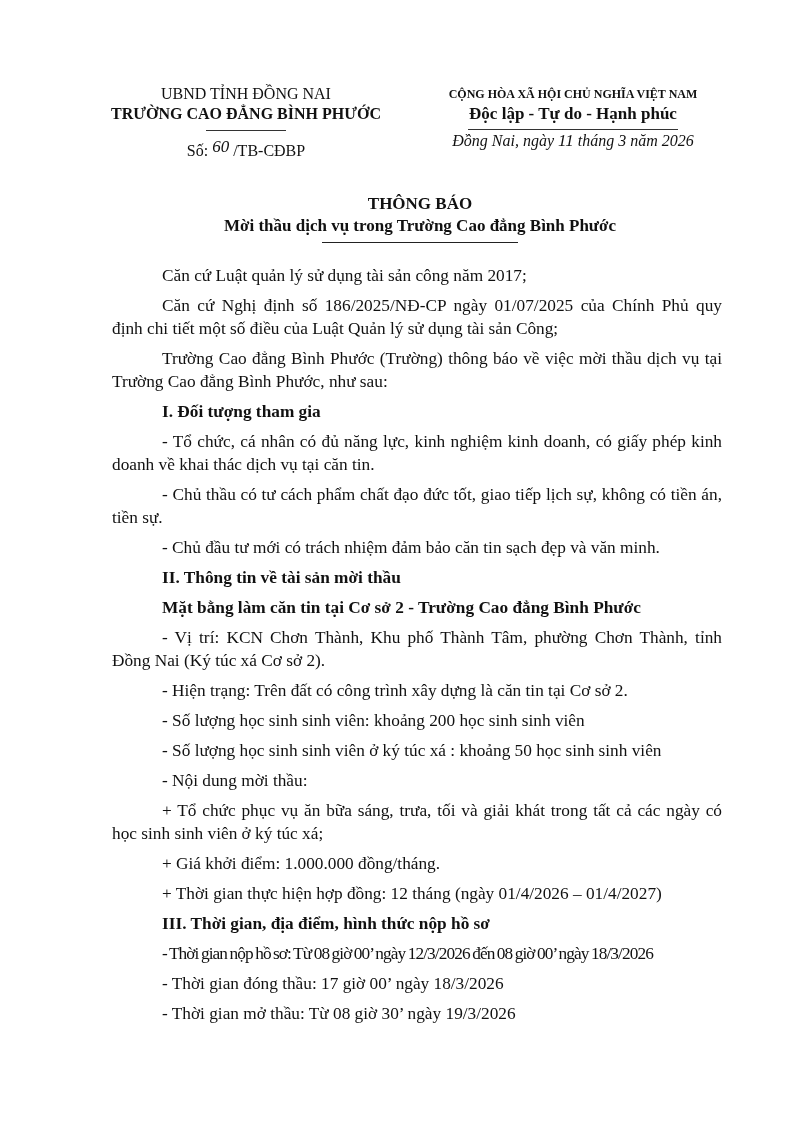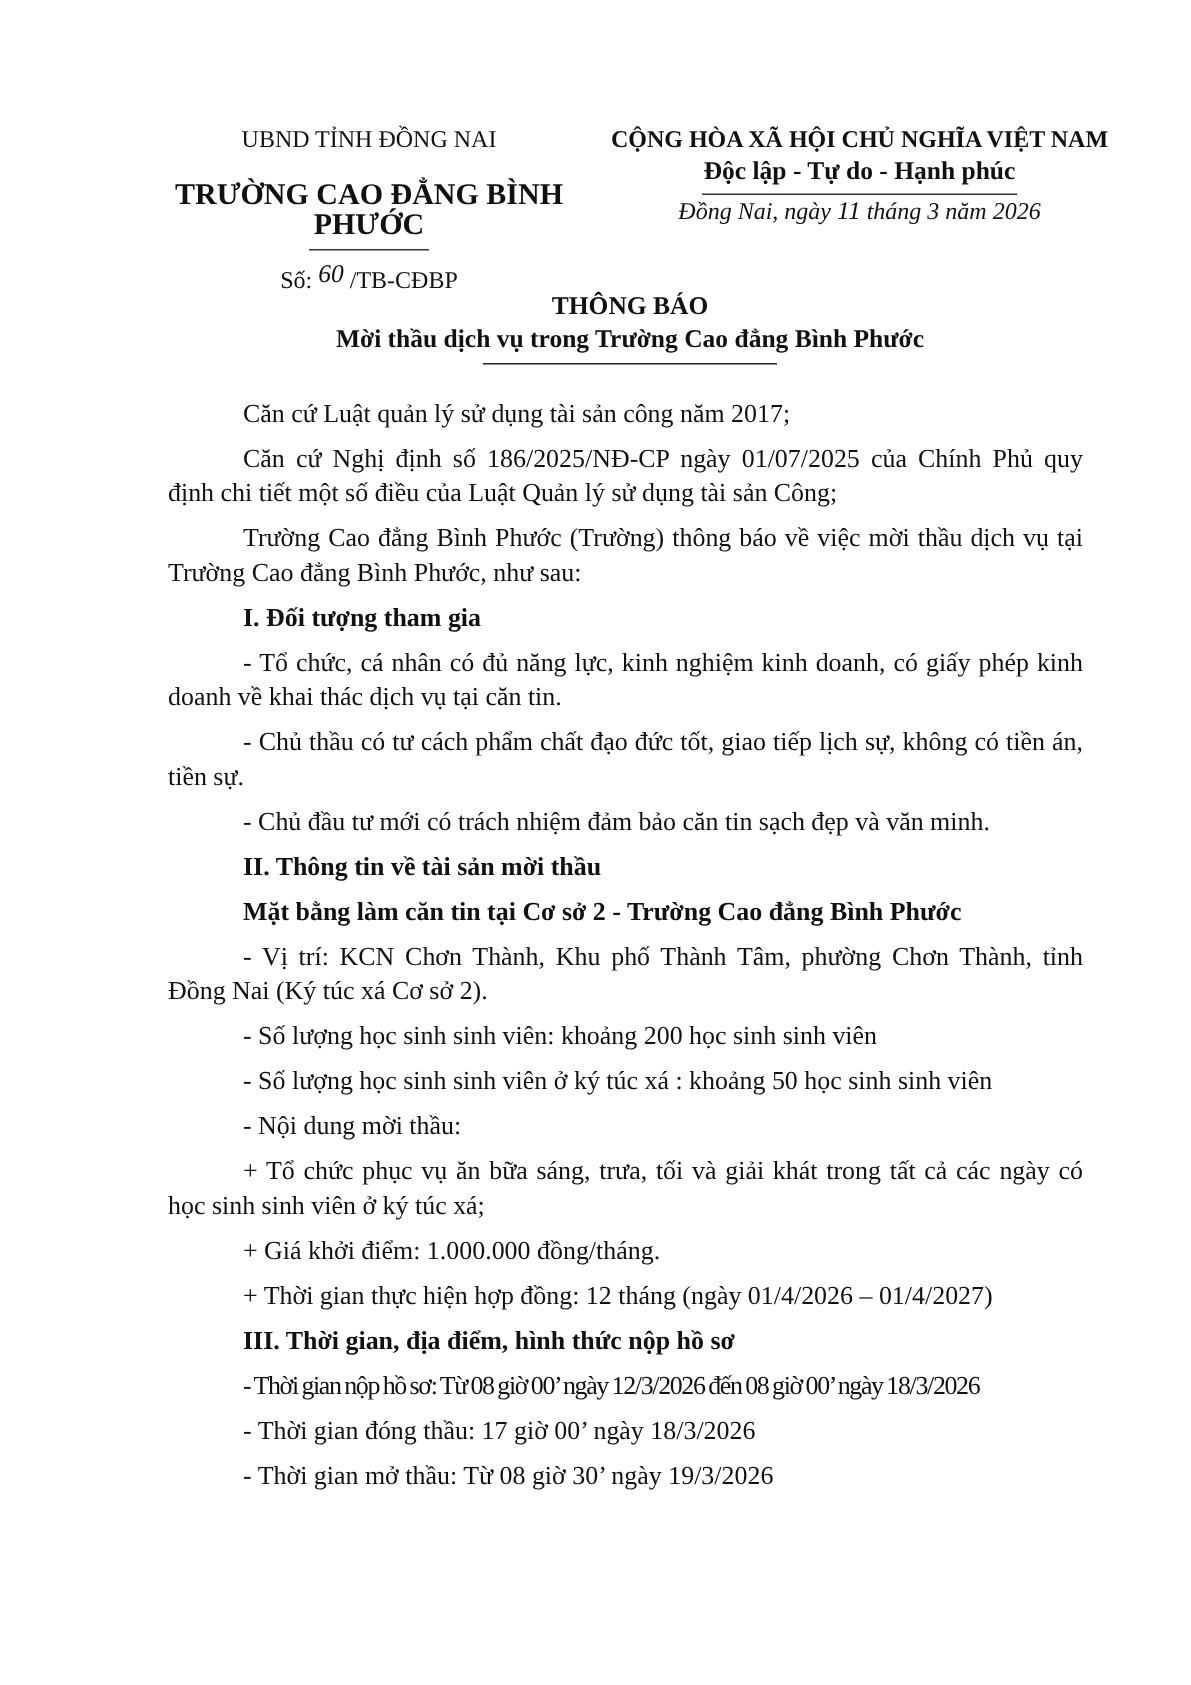--- a/index.html
+++ b/index.html
@@ -8,30 +8,30 @@
       font-family: "Liberation Serif", "DejaVu Serif", serif;
       color: #111111;
     }
     .page { position: absolute; left: 0; top: 0; width: 629px; height: 1123px; }
 
     .hdr-left {
       position: absolute; left: 104px; top: 84px; width: 284px;
       text-align: center; line-height: 20px;
     }
     .hdr-left .l1 { font-size: 16px; }
-    .hdr-left .l2 { font-size: 20px; font-weight: bold; margin-top: 16px; }
+    .hdr-left .l2 { font-size: 16px; font-weight: bold; }
     .hdr-left .rule { width: 80px; height: 1px; background: #333; margin: 6px auto 0; }
     .hdr-left .num { margin-top: 10px; font-size: 16px; }
     .hdr-left .num .n { font-size: 17px; position: relative; top: -4px; font-style: italic; }
 
     .hdr-right {
       position: absolute; left: 398px; top: 84px; width: 350px;
       text-align: center; line-height: 20px;
     }
-    .hdr-right .l1 { font-size: 16px; font-weight: bold; font-family: Liberation Serif, serif; }
+    .hdr-right .l1 { font-size: 12px; font-weight: bold; font-family: Liberation Serif, serif; }
     .hdr-right .l2 { font-size: 17px; font-weight: bold; }
     .hdr-right .rule { width: 210px; height: 1px; background: #333; margin: 5px auto 0; }
     .hdr-right .place { margin-top: 1px; font-size: 16px; font-style: italic; }
     .hdr-right .place .d { font-size: 17px; }
 
     .title {
       position: absolute; left: 120px; top: 193px; width: 600px;
       text-align: center; font-weight: bold; line-height: 22px;
     }
     .title .t1 { font-size: 17px; }
@@ -83,20 +83,21 @@
     <p class="p">Căn cứ Luật quản lý sử dụng tài sản công năm 2017;</p>
     <p class="p">Căn cứ Nghị định số 186/2025/NĐ-CP ngày 01/07/2025 của Chính Phủ quy định chi tiết một số điều của Luật Quản lý sử dụng tài sản Công;</p>
     <p class="p">Trường Cao đẳng Bình Phước (Trường) thông báo về việc mời thầu dịch vụ tại Trường Cao đẳng Bình Phước, như sau:</p>
     <p class="p b">I. Đối tượng tham gia</p>
     <p class="p">- Tổ chức, cá nhân có đủ năng lực, kinh nghiệm kinh doanh, có giấy phép kinh doanh về khai thác dịch vụ tại căn tin.</p>
     <p class="p">- Chủ thầu có tư cách phẩm chất đạo đức tốt, giao tiếp lịch sự, không có tiền án, tiền sự.</p>
     <p class="p">- Chủ đầu tư mới có trách nhiệm đảm bảo căn tin sạch đẹp và văn minh.</p>
     <p class="p b">II. Thông tin về tài sản mời thầu</p>
     <p class="p b">Mặt bằng làm căn tin tại Cơ sở 2 - Trường Cao đẳng Bình Phước</p>
     <p class="p">- Vị trí: KCN Chơn Thành, Khu phố Thành Tâm, phường Chơn Thành, tỉnh Đồng Nai (Ký túc xá Cơ sở 2).</p>
+    <p class="p">- Hiện trạng: Trên đất có công trình xây dựng là căn tin tại Cơ sở 2.</p>
     <p class="p">- Số lượng học sinh sinh viên: khoảng 200 học sinh sinh viên</p>
     <p class="p">- Số lượng học sinh sinh viên ở ký túc xá : khoảng 50 học sinh sinh viên</p>
     <p class="p">- Nội dung mời thầu:</p>
     <p class="p">+ Tổ chức phục vụ ăn bữa sáng, trưa, tối và giải khát trong tất cả các ngày có học sinh sinh viên ở ký túc xá;</p>
     <p class="p">+ Giá khởi điểm: 1.000.000 đồng/tháng.</p>
     <p class="p">+ Thời gian thực hiện hợp đồng: 12 tháng (ngày 01/4/2026 – 01/4/2027)</p>
     <p class="p b">III. Thời gian, địa điểm, hình thức nộp hồ sơ</p>
     <p class="p tight">- Thời gian nộp hồ sơ: Từ 08 giờ 00’ ngày 12/3/2026 đến 08 giờ 00’ ngày 18/3/2026</p>
     <p class="p">- Thời gian đóng thầu: 17 giờ 00’ ngày 18/3/2026</p>
     <p class="p">- Thời gian mở thầu: Từ 08 giờ 30’ ngày 19/3/2026</p>

